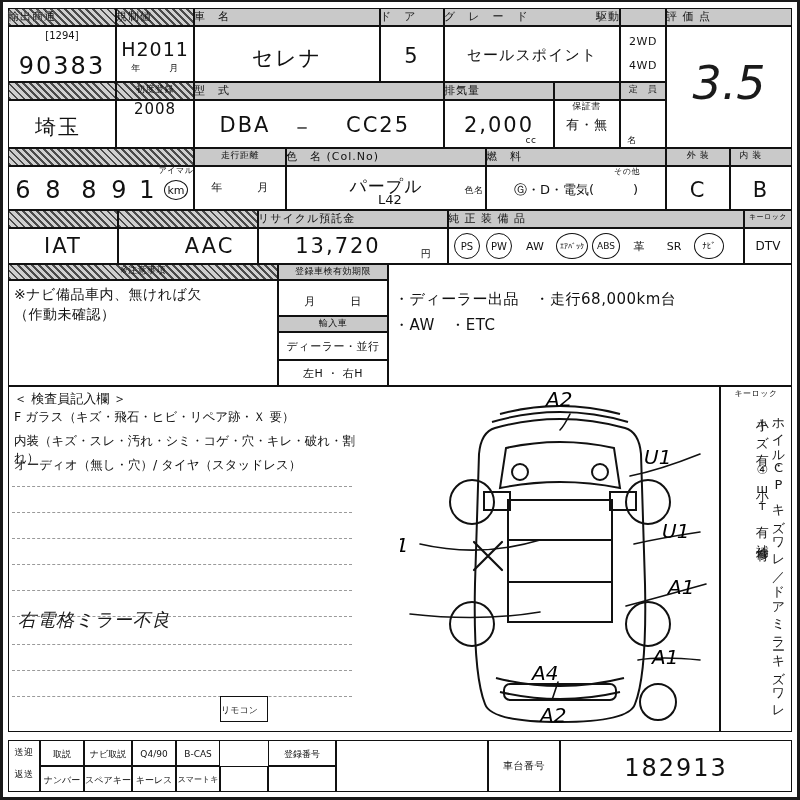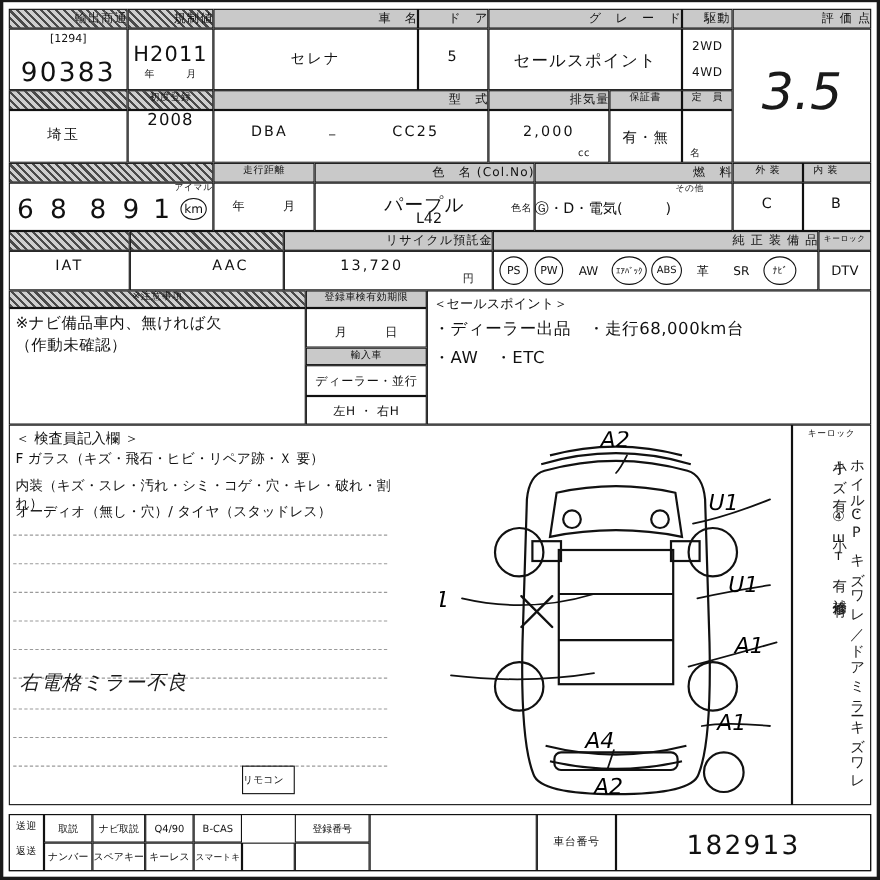--- a/index.html
+++ b/index.html
@@ -10,23 +10,23 @@
     position:relative;
     overflow:hidden;
   }
   .sheet{position:absolute;left:0;top:0;width:800px;height:800px;}
   .bx{position:absolute;box-sizing:border-box;}
   .bd{border:1px solid #111;}
   .hdr{background:#c9c9c9;}
   .hatch{
     background-image:repeating-linear-gradient(45deg,#4a4a4a 0px,#4a4a4a 2px,#cfcfcf 2px,#cfcfcf 5px);
   }
-  .lbl{font-size:11px;letter-spacing:1px;text-align:right;line-height:1.1;}
+  .lbl{font-size:11px;letter-spacing:1px;text-align:left;line-height:1.1;}
   .lbl-s{font-size:9px;letter-spacing:0.5px;text-align:center;line-height:1.1;}
-  .val{font-size:13px;text-align:center;letter-spacing:2px;}
+  .val{font-size:21px;text-align:center;letter-spacing:2px;}
   .val-sm{font-size:15px;text-align:center;letter-spacing:1px;}
   .val-l{font-size:24px;text-align:center;letter-spacing:2px;}
   .center{display:flex;align-items:center;justify-content:center;}
   .hand{font-family:"DejaVu Sans","Liberation Sans",sans-serif;color:#1a1a1a;}
   .note{font-size:13px;line-height:1.55;letter-spacing:0.5px;}
   .vert{
     writing-mode:vertical-rl;
     text-orientation:upright;
     font-size:12px;
     letter-spacing:2px;
@@ -54,21 +54,21 @@
   <div class="bx bd hdr" style="left:194px;top:8px;width:186px;height:18px;"></div>
   <div class="bx lbl" style="left:194px;top:11px;width:186px;">車　名</div>
 
   <div class="bx bd hdr" style="left:380px;top:8px;width:64px;height:18px;"></div>
   <div class="bx lbl" style="left:380px;top:11px;width:64px;">ド　ア</div>
 
   <div class="bx bd hdr" style="left:444px;top:8px;width:176px;height:18px;"></div>
   <div class="bx lbl" style="left:444px;top:11px;width:176px;">グ　レ　ー　ド</div>
 
   <div class="bx bd hdr" style="left:620px;top:8px;width:46px;height:18px;"></div>
-  <div class="bx lbl" style="left:620px;top:11px;width:44px;">駆動</div>
+  <div class="bx lbl" style="left:596px;top:11px;width:44px;">駆動</div>
 
   <div class="bx bd hdr" style="left:666px;top:8px;width:126px;height:18px;"></div>
   <div class="bx lbl" style="left:666px;top:11px;width:126px;">評 価 点</div>
 
   <div class="bx bd" style="left:8px;top:26px;width:108px;height:56px;"></div>
   <div class="bx" style="left:8px;top:30px;width:108px;text-align:center;font-size:10px;">[1294]</div>
   <div class="bx val-l" style="left:8px;top:52px;width:108px;">90383</div>
 
   <div class="bx bd" style="left:116px;top:26px;width:78px;height:56px;"></div>
   <div class="bx" style="left:116px;top:38px;width:78px;text-align:center;font-size:19px;letter-spacing:1px;">H2011</div>
@@ -91,21 +91,21 @@
   <div class="bx hand" style="left:666px;top:56px;width:126px;text-align:center;font-size:46px;font-style:italic;">3.5</div>
 
   <div class="bx bd hdr hatch" style="left:8px;top:82px;width:108px;height:18px;"></div>
   <div class="bx bd hdr hatch" style="left:116px;top:82px;width:78px;height:18px;"></div>
   <div class="bx lbl-s" style="left:116px;top:85px;width:78px;">初度登録</div>
   <div class="bx bd hdr" style="left:194px;top:82px;width:250px;height:18px;"></div>
   <div class="bx lbl" style="left:194px;top:85px;width:250px;">型　式</div>
   <div class="bx bd hdr" style="left:444px;top:82px;width:110px;height:18px;"></div>
   <div class="bx lbl" style="left:444px;top:85px;width:110px;">排気量</div>
   <div class="bx bd hdr" style="left:554px;top:82px;width:66px;height:18px;"></div>
-  <div class="bx lbl-s" style="left:554px;top:85px;width:65px;">保証書</div>
+  <div class="bx lbl-s" style="left:554px;top:102px;width:65px;">保証書</div>
   <div class="bx bd hdr" style="left:620px;top:82px;width:46px;height:18px;"></div>
   <div class="bx lbl-s" style="left:620px;top:85px;width:46px;">定　員</div>
 
   <div class="bx bd" style="left:8px;top:100px;width:108px;height:48px;"></div>
   <div class="bx val" style="left:8px;top:113px;width:100px;">埼玉</div>
 
   <div class="bx bd" style="left:116px;top:100px;width:78px;height:48px;"></div>
   <div class="bx val-sm" style="left:116px;top:100px;width:78px;">2008</div>
 
   <div class="bx bd" style="left:194px;top:100px;width:250px;height:48px;"></div>
@@ -146,21 +146,21 @@
 
   <div class="bx bd" style="left:194px;top:166px;width:92px;height:44px;"></div>
   <div class="bx lbl-s" style="left:194px;top:182px;width:92px;font-size:11px;">年　　　月</div>
 
   <div class="bx bd" style="left:286px;top:166px;width:200px;height:44px;"></div>
   <div class="bx val-sm" style="left:286px;top:175px;width:200px;font-size:17px;">パープル</div>
   <div class="bx" style="left:330px;top:192px;width:120px;text-align:center;font-size:13px;">L42</div>
   <div class="bx lbl-s" style="left:462px;top:186px;width:24px;font-size:9px;">色名</div>
 
   <div class="bx bd" style="left:486px;top:166px;width:180px;height:44px;"></div>
-  <div class="bx" style="left:486px;top:181px;width:180px;text-align:left;font-size:13px;">Ⓖ・D・電気(　　　)</div>
+  <div class="bx" style="left:486px;top:181px;width:180px;text-align:center;font-size:13px;">Ⓖ・D・電気(　　　)</div>
   <div class="bx lbl-s" style="left:606px;top:168px;width:42px;font-size:8px;">その他</div>
 
   <div class="bx bd" style="left:666px;top:166px;width:64px;height:44px;"></div>
   <div class="bx val" style="left:666px;top:178px;width:64px;">C</div>
   <div class="bx bd" style="left:730px;top:166px;width:62px;height:44px;"></div>
   <div class="bx val" style="left:730px;top:178px;width:62px;">B</div>
 
   <div class="bx bd hdr hatch" style="left:8px;top:210px;width:110px;height:18px;"></div>
   <div class="bx bd hdr hatch" style="left:118px;top:210px;width:140px;height:18px;"></div>
   <div class="bx bd hdr" style="left:258px;top:210px;width:190px;height:18px;"></div>
@@ -202,21 +202,20 @@
   <div class="bx lbl-s" style="left:278px;top:296px;width:110px;font-size:11px;">月　　　日</div>
 
   <div class="bx bd hdr" style="left:278px;top:316px;width:110px;height:16px;"></div>
   <div class="bx lbl-s" style="left:278px;top:319px;width:110px;">輸入車</div>
   <div class="bx bd" style="left:278px;top:332px;width:110px;height:28px;"></div>
   <div class="bx lbl-s" style="left:278px;top:341px;width:110px;font-size:11px;">ディーラー・並行</div>
   <div class="bx bd" style="left:278px;top:360px;width:110px;height:26px;"></div>
   <div class="bx lbl-s" style="left:278px;top:368px;width:110px;font-size:11px;">左H ・ 右H</div>
 
   <div class="bx bd" style="left:388px;top:264px;width:404px;height:122px;"></div>
-  <div class="bx" style="left:394px;top:268px;width:396px;font-size:12px;">＜セールスポイント＞</div>
   <div class="bx" style="left:394px;top:290px;width:396px;font-size:15px;letter-spacing:0.5px;">・ディーラー出品　・走行68,000km台</div>
   <div class="bx" style="left:394px;top:316px;width:396px;font-size:15px;letter-spacing:0.5px;">・AW　・ETC</div>
 
   <div class="bx bd" style="left:8px;top:386px;width:712px;height:346px;"></div>
   <div class="bx" style="left:14px;top:390px;width:300px;font-size:13px;">＜ 検査員記入欄 ＞</div>
 
   <div class="bx" style="left:14px;top:409px;width:340px;font-size:12.5px;">F ガラス（キズ・飛石・ヒビ・リペア跡・Ｘ 要）</div>
   <div class="bx" style="left:14px;top:433px;width:350px;font-size:12.5px;">内装（キズ・スレ・汚れ・シミ・コゲ・穴・キレ・破れ・割れ）</div>
   <div class="bx" style="left:14px;top:457px;width:350px;font-size:12.5px;">オーディオ（無し・穴）/ タイヤ（スタッドレス）</div>
 

